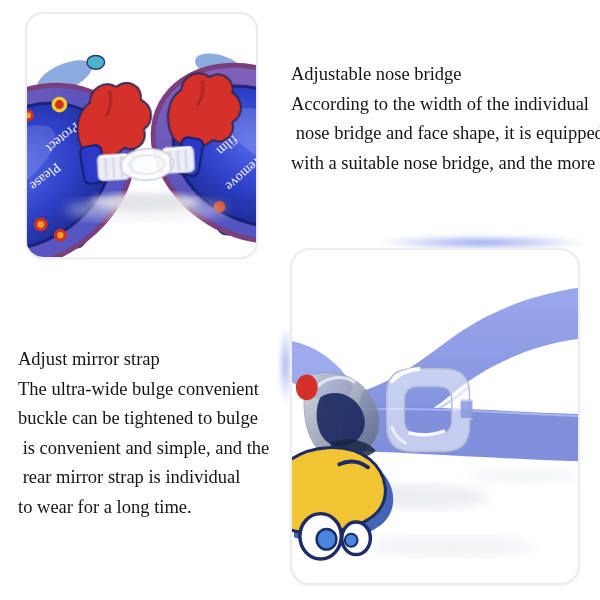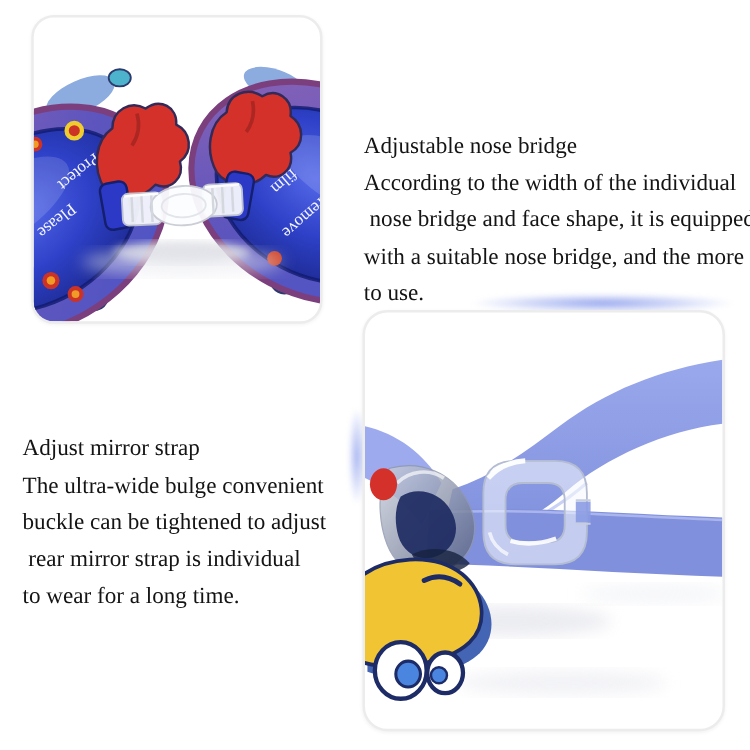--- a/index.html
+++ b/index.html
@@ -4,21 +4,21 @@
 <style>
   html,body{margin:0;padding:0;background:#fff;}
   .canvas{position:relative;width:600px;height:600px;background:#ffffff;overflow:hidden;
           font-family:"Liberation Serif","DejaVu Serif",serif;}
   .card{position:absolute;background:#fff;border:2px solid #ececec;overflow:hidden;margin:0;
         box-shadow:0 1px 3px rgba(0,0,0,.05);}
   .card-goggles{left:25px;top:12px;width:229px;height:243px;border-radius:18px;}
   .card-strap{left:290px;top:248px;width:286px;height:333px;border-radius:20px;}
   .card svg{display:block;width:100%;height:100%;}
   .text-block{position:absolute;color:#141414;}
-  .tb-top{left:291px;top:60px;width:306px;margin-top:43px;}
+  .tb-top{left:291px;top:60px;width:306px;}
   .tb-bottom{left:18px;top:345px;width:280px;}
   .text-block h2,.text-block p{margin:0;font-weight:normal;font-size:18.5px;line-height:29.5px;
         white-space:pre;color:#141414;}
   .bleed{position:absolute;pointer-events:none;}
   .bleed-top{left:378px;top:235px;width:208px;height:15px;
         background:radial-gradient(ellipse at 50% 50%, rgba(140,158,236,.9) 0%, rgba(140,158,236,0) 72%);
         filter:blur(2px);}
   .bleed-left{left:279px;top:328px;width:13px;height:74px;
         background:radial-gradient(ellipse at 50% 50%, rgba(150,166,238,.85) 0%, rgba(150,166,238,0) 75%);
         filter:blur(2px);}
@@ -119,27 +119,27 @@
         <path d="M140 139 L168 138" stroke="#ffffff" stroke-width="2" opacity=".9"></path>
       </g>
     </svg>
   </figure>
 
   <section class="text-block tb-top">
     <h2>Adjustable nose bridge</h2>
     <p>According to the width of the individual</p>
     <p> nose bridge and face shape, it is equipped</p>
     <p>with a suitable nose bridge, and the more</p>
-    <p>to use.</p>
   </section>
 
   <section class="text-block tb-bottom">
     <h2>Adjust mirror strap</h2>
     <p>The ultra-wide bulge convenient</p>
-    <p>buckle can be tightened to adjust</p>
+    <p>buckle can be tightened to bulge</p>
+    <p> is convenient and simple, and the</p>
     <p> rear mirror strap is individual</p>
     <p>to wear for a long time.</p>
   </section>
 
   <div class="bleed bleed-top"></div>
   <div class="bleed bleed-left"></div>
 
   <figure class="card card-strap">
     <svg viewBox="0 0 290 337" aria-hidden="true">
       <defs>

